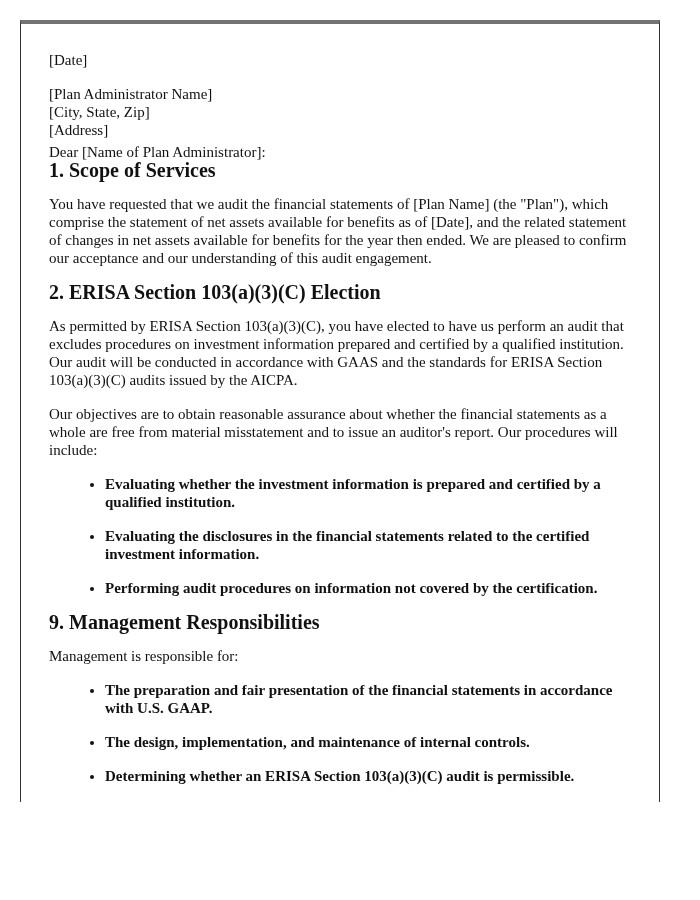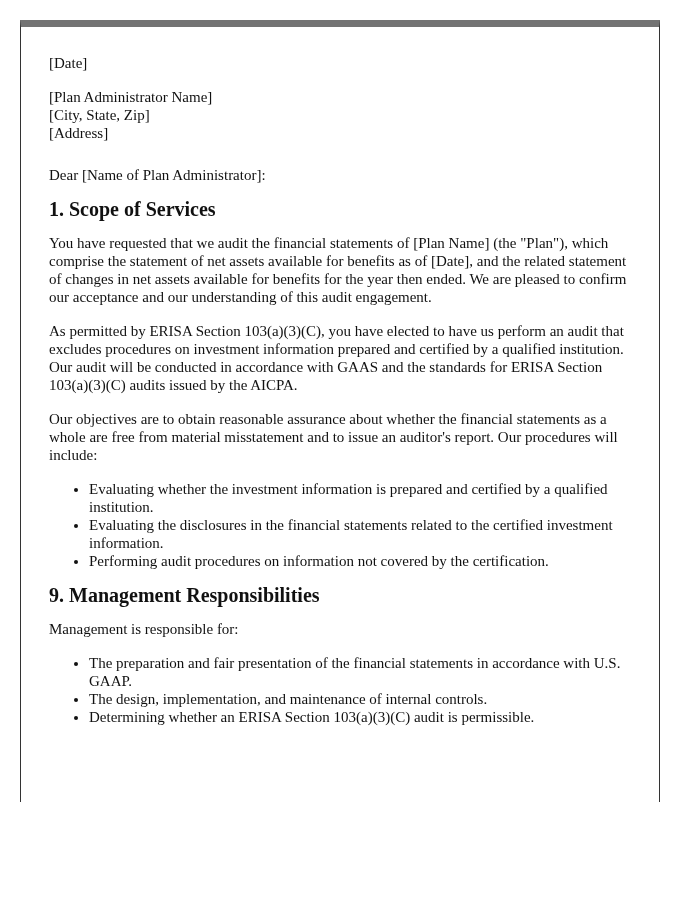--- a/index.html
+++ b/index.html
@@ -1,32 +1,32 @@
 <!DOCTYPE html>
 <html><head>
 <meta charset="utf-8">
 <style>
   html, body { margin:0; padding:0; background:#ffffff; }
   body { width:700px; height:900px; position:relative; overflow:hidden;
          font-family:"Liberation Serif", "DejaVu Serif", serif; color:#111; }
   .page {
     position:absolute; left:20px; top:20px; width:640px; height:782px;
-    border-left:1px solid #333; border-right:1px solid #333; border-top:7px solid #737373;
+    border-left:1px solid #333; border-right:1px solid #333; border-top:4px solid #737373;
     box-sizing:border-box; overflow:hidden;
   }
   .content { position:absolute; left:28px; top:27px; width:590px;
              font-size:15px; line-height:18px; }
   p { margin:0; }
   .date { margin-bottom:16px; }
-  .address { margin-bottom:24px; }
-  .salutation { margin-bottom:16px; }
+  .address { margin-bottom:4px; }
+  .salutation { margin-bottom:0; }
   h2 { font-size:20px; font-weight:bold; margin:0 0 16px 0; line-height:18px; }
   .para { margin-bottom:16px; }
   ul { margin:0 0 16px 0; padding-left:40px; }
-  ul li { margin:0; }
+  ul li { margin:16px;font-weight:bold; }
 </style>
 </head>
 <body>
 
 <div class="page">
   <div class="content">
     <p class="date">[Date]</p>
 
     <div class="address">
       <p>[Plan Administrator Name]</p>
@@ -35,20 +35,21 @@
     </div>
 
     <p class="salutation">Dear [Name of Plan Administrator]:</p>
 
     <section>
       <h2>1. Scope of Services</h2>
       <p class="para">You have requested that we audit the financial statements of [Plan Name] (the "Plan"), which comprise the statement of net assets available for benefits as of [Date], and the related statement of changes in net assets available for benefits for the year then ended. We are pleased to confirm our acceptance and our understanding of this audit engagement.</p>
     </section>
 
     <section>
+      <h2>2. ERISA Section 103(a)(3)(C) Election</h2>
       <p class="para">As permitted by ERISA Section 103(a)(3)(C), you have elected to have us perform an audit that excludes procedures on investment information prepared and certified by a qualified institution. Our audit will be conducted in accordance with GAAS and the standards for ERISA Section 103(a)(3)(C) audits issued by the AICPA.</p>
     </section>
 
     <section>
       <p class="para">Our objectives are to obtain reasonable assurance about whether the financial statements as a whole are free from material misstatement and to issue an auditor's report. Our procedures will include:</p>
       <ul>
         <li>Evaluating whether the investment information is prepared and certified by a qualified institution.</li>
         <li>Evaluating the disclosures in the financial statements related to the certified investment information.</li>
         <li>Performing audit procedures on information not covered by the certification.</li>
       </ul>

